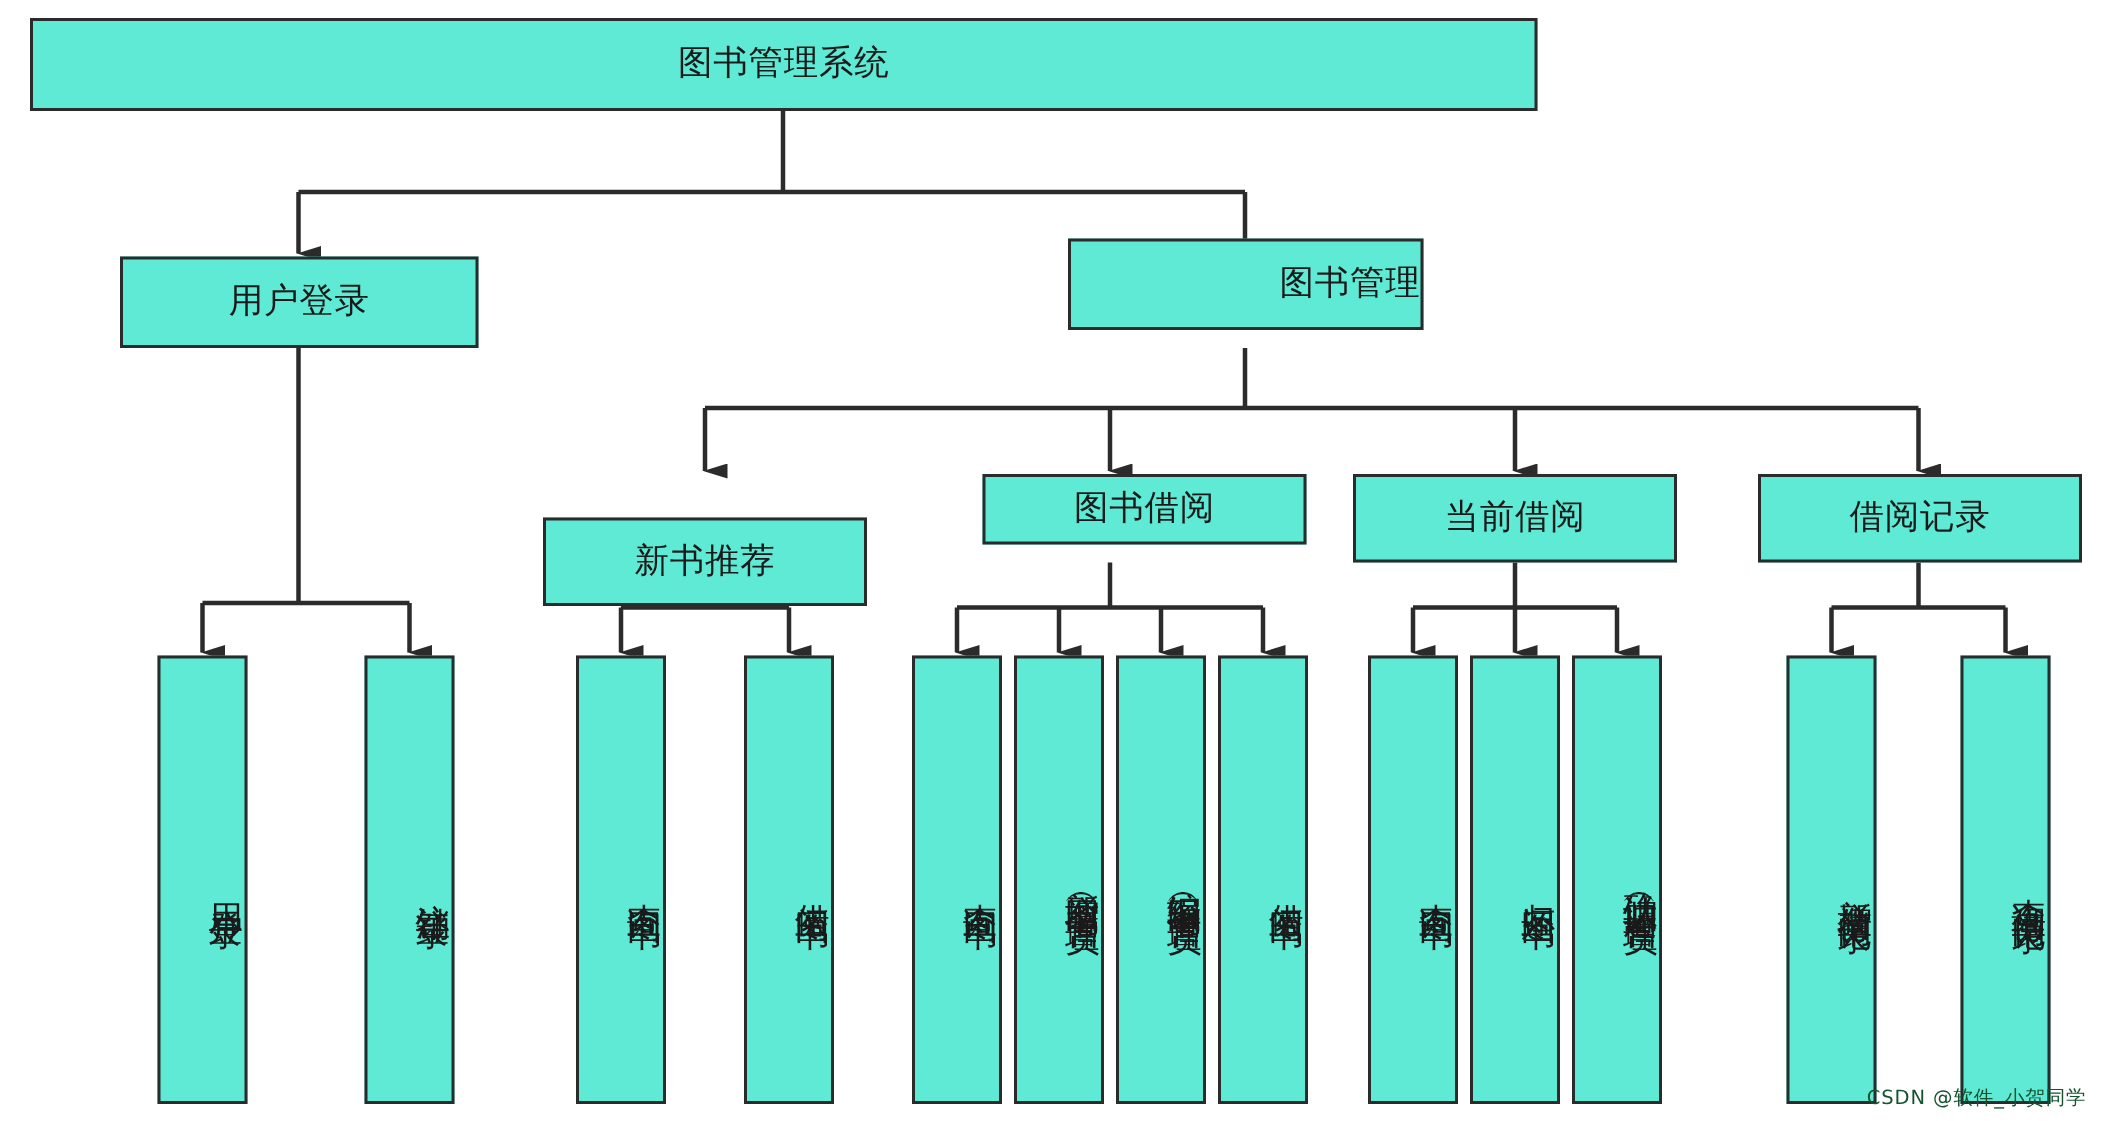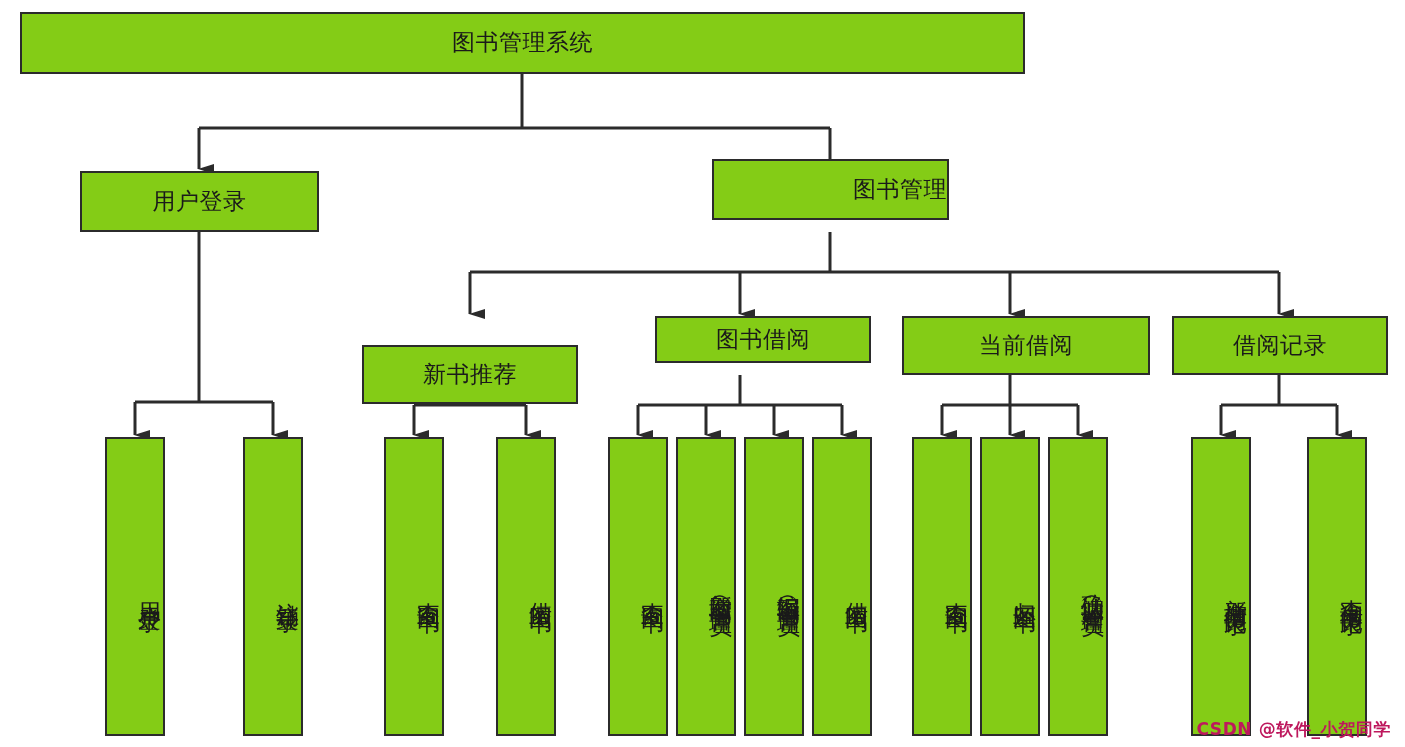--- a/index.html
+++ b/index.html
@@ -21,21 +21,21 @@
     position: absolute;
     left: 0;
     top: 0;
     width: 1405px;
     height: 747px;
   }
   .node {
     position: absolute;
     box-sizing: border-box;
     border: 2px solid #2b2b2b;
-    background: #84cc16;
+    background: #5eead4;
     display: flex;
     align-items: center;
     justify-content: center;
     color: #1a1a1a;
     line-height: 1.18;
   }
   .node.horiz {
     font-size: 23px;
     letter-spacing: 0.5px;
     text-align: center;
@@ -52,26 +52,25 @@
   .node.vert .vlabel {
     writing-mode: vertical-rl;
     text-orientation: upright;
     display: block;
     white-space: normal;
   }
   .watermark {
     position: absolute;
     right: 14px;
     bottom: 6px;
-    font-size: 17px;
-    color: #be185d;
+    font-size: 13px;
+    color: #14532d;
     letter-spacing: 0.6px;
     white-space: nowrap;
     user-select: none;
-    font-weight: bold;
   }
 </style>
 </head>
 <body>
 
 <div id="canvas">
 
   <svg id="edges" viewBox="0 0 1405 747" xmlns="http://www.w3.org/2000/svg">
     <defs>
       <marker id="arrow" markerWidth="10" markerHeight="16" refX="5" refY="15" orient="auto" markerUnits="userSpaceOnUse">
@@ -132,21 +131,21 @@
   <div class="node horiz" style="left:712px; top:159px; width:237px; height:61px;justify-content:flex-end;">
     <span>图书管理</span>
   </div>
 
   <div class="node horiz" style="left:362px; top:316px; width:216px; height:59px;margin-top:29px;">
     <span>新书推荐</span>
   </div>
   <div class="node horiz" style="left:655px; top:316px; width:216px; height:47px;">
     <span>图书借阅</span>
   </div>
-  <div class="node horiz" style="left:902px; top:316px; width:248px; height:59px;">
+  <div class="node horiz" style="left:902px; top:316px; width:216px; height:59px;">
     <span>当前借阅</span>
   </div>
   <div class="node horiz" style="left:1172px; top:316px; width:216px; height:59px;text-align:right;">
     <span>借阅记录</span>
   </div>
 
   <div class="node vert" style="left:105px; top:437px; width:60px; height:299px;">
     <span class="vlabel">用户登录</span>
   </div>
   <div class="node vert" style="left:243px; top:437px; width:60px; height:299px;">

